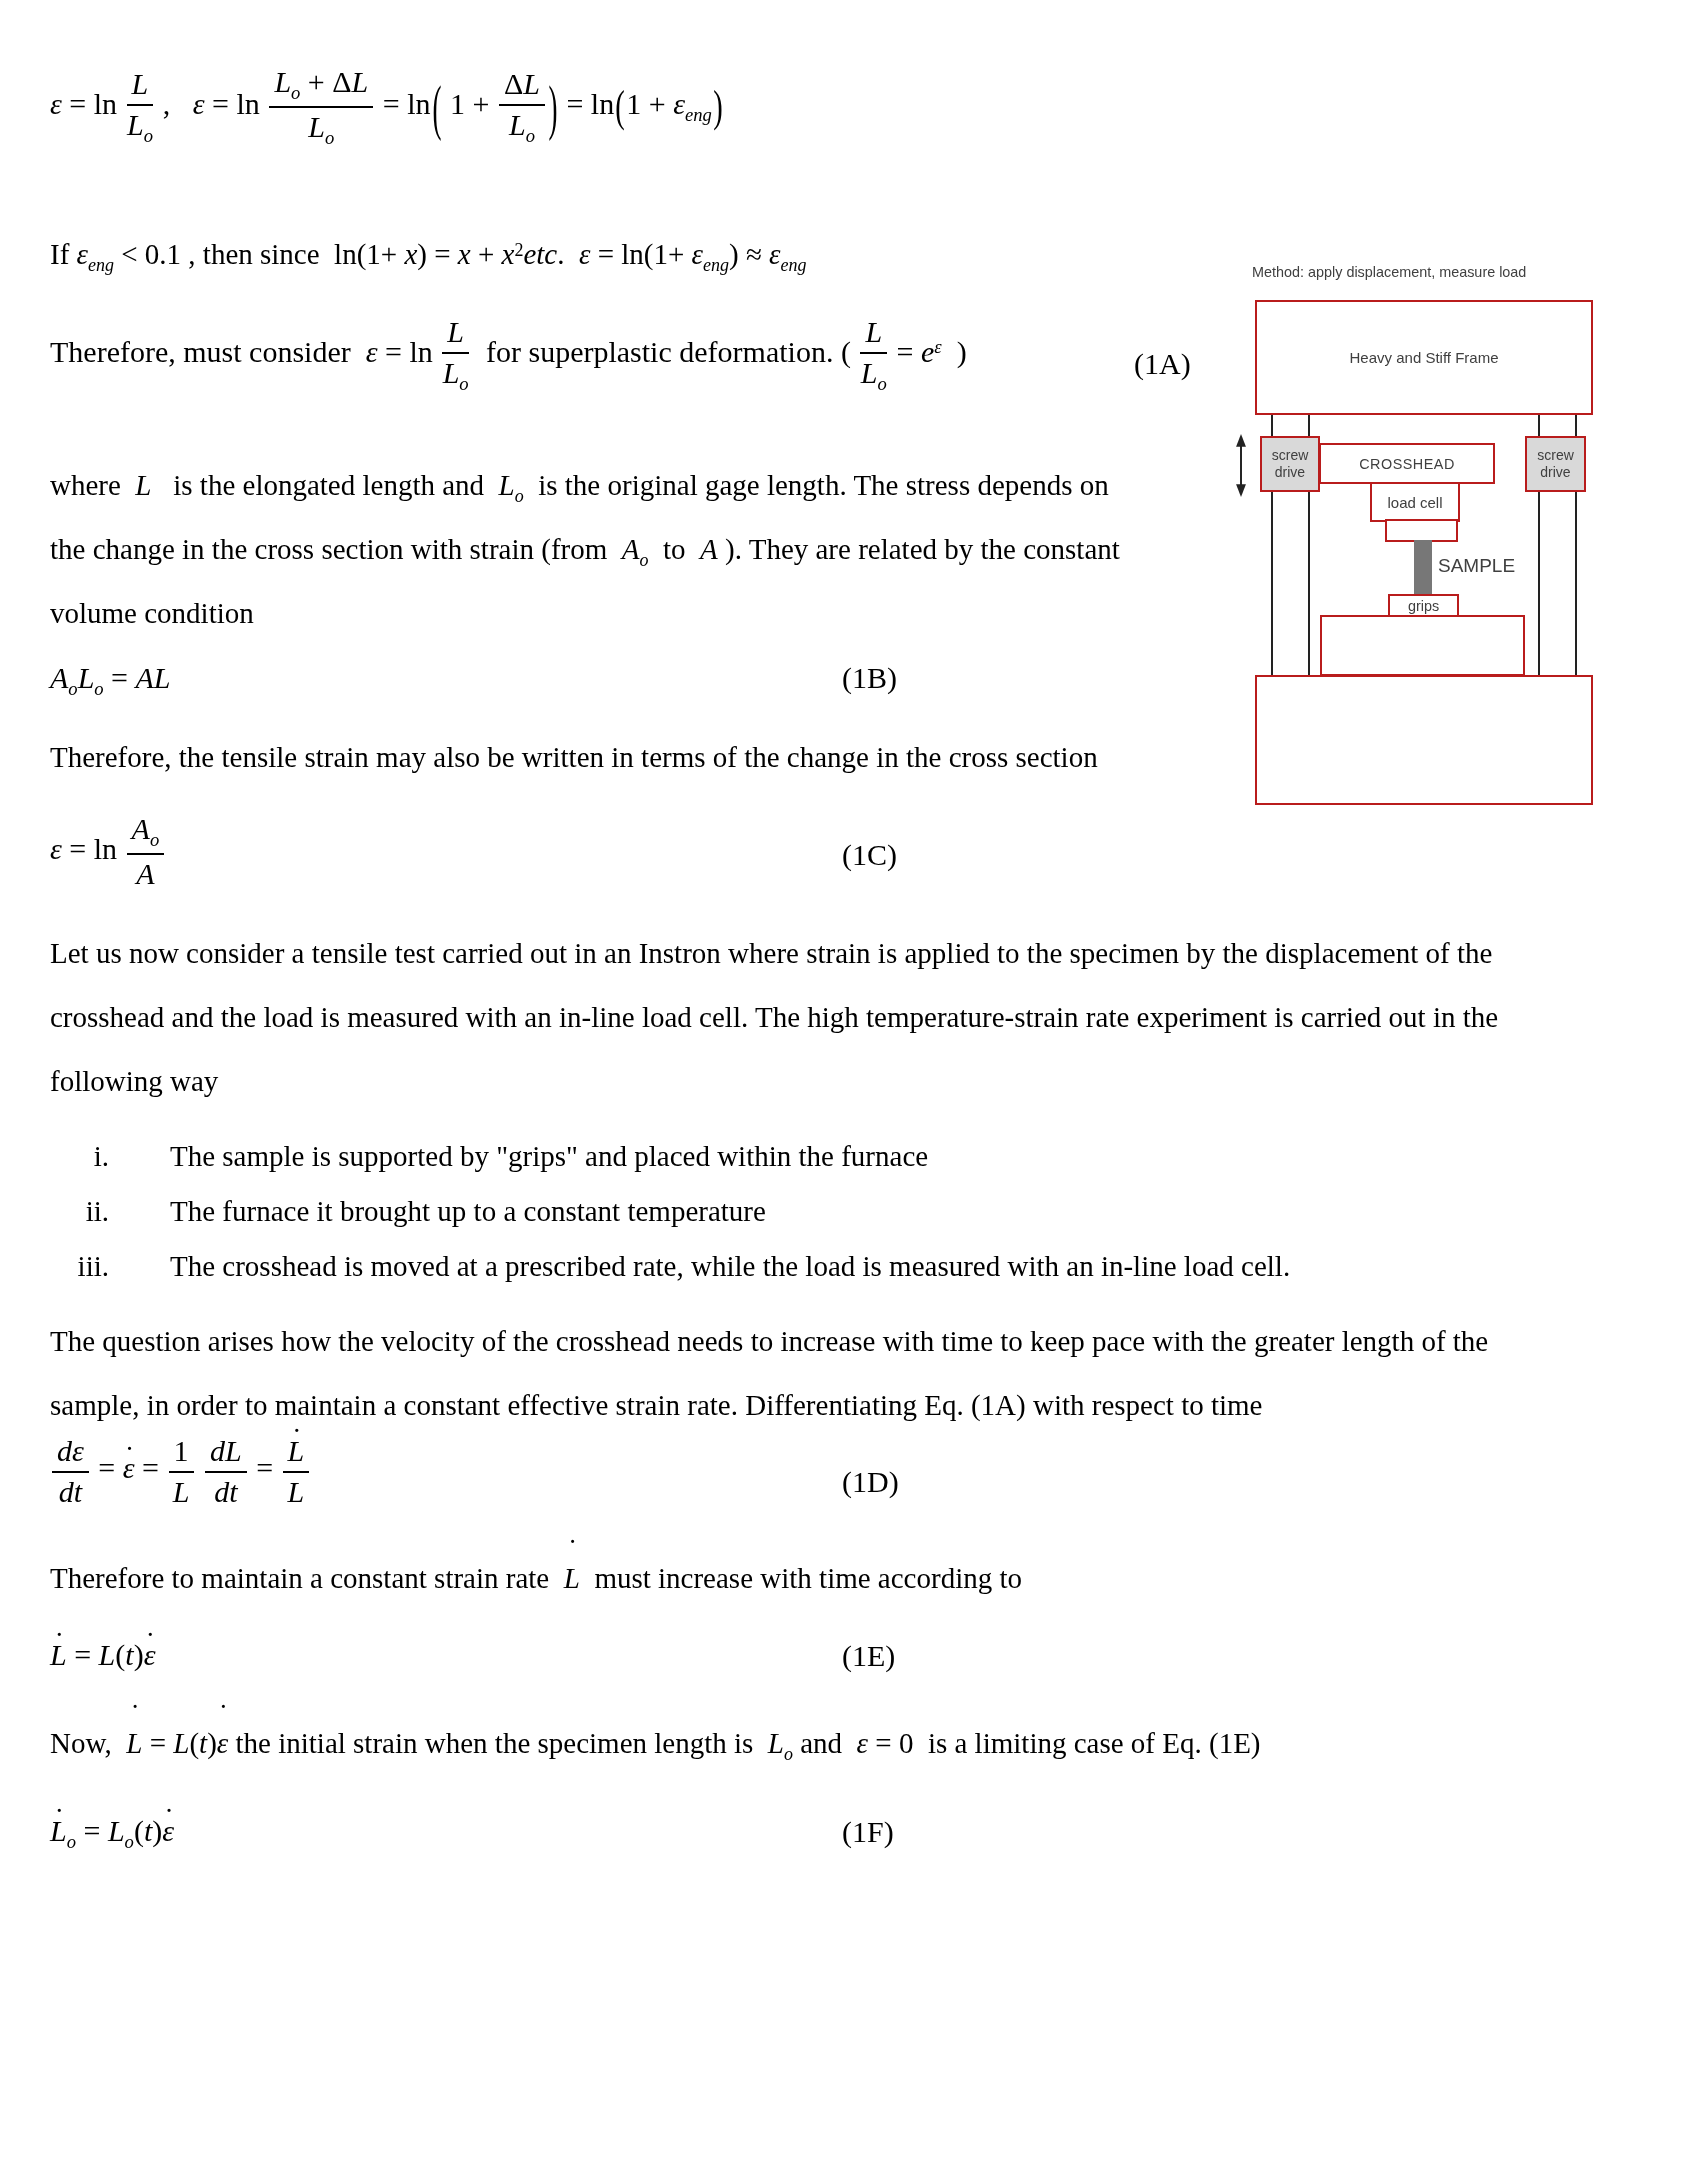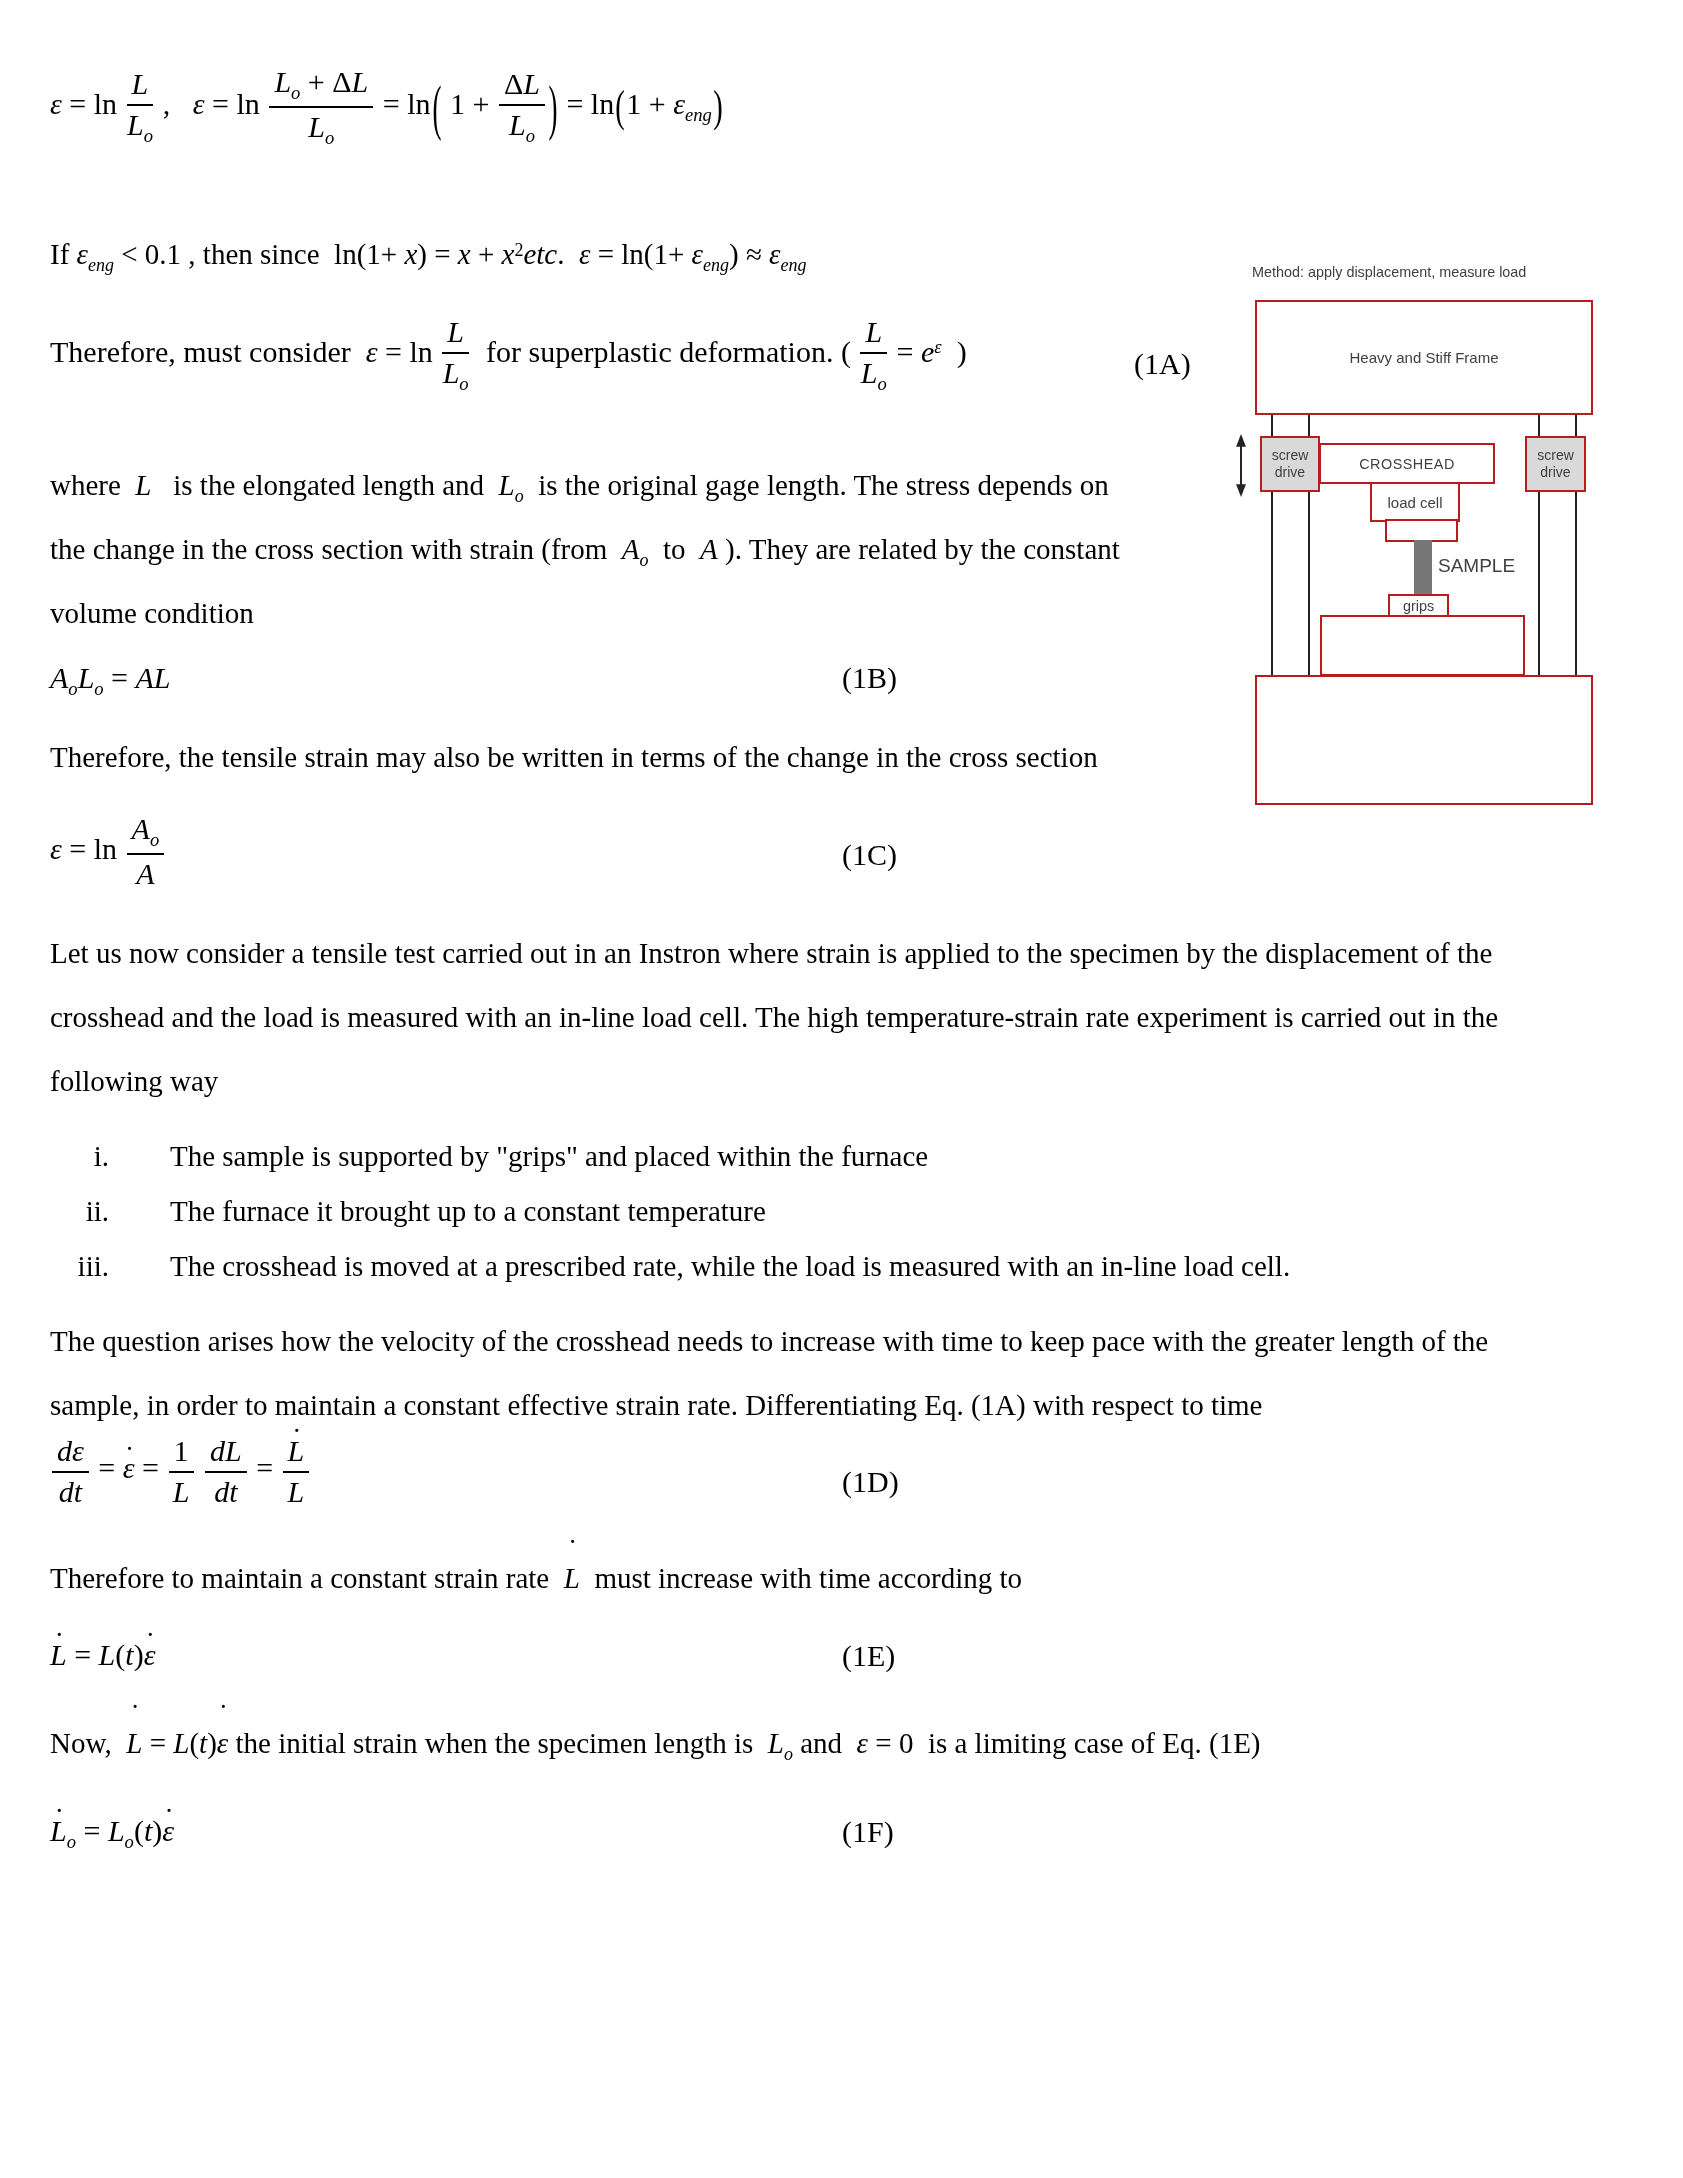--- a/index.html
+++ b/index.html
@@ -39,21 +39,21 @@
   .dg-col.left{left:43px;}
   .dg-col.right{left:310px;}
   .dg-screw{background:#d9d9d9;font-size:14px;line-height:1.25;z-index:3;}
   .dg-screw.left{left:32px;top:174px;width:60px;height:56px;}
   .dg-screw.right{left:297px;top:174px;width:61px;height:56px;}
   .dg-crosshead{left:91px;top:181px;width:176px;height:41px;font-size:14.4px;letter-spacing:0.5px;z-index:2;}
   .dg-loadcell{left:142px;top:220px;width:90px;height:40px;font-size:15px;z-index:2;}
   .dg-connector{left:157px;top:257px;width:73px;height:23px;z-index:2;}
   .dg-samplebar{position:absolute;left:186px;top:278px;width:18px;height:55px;background:#777;z-index:2;}
   .dg-sample-label{position:absolute;left:210px;top:293px;font-size:19px;z-index:2;}
-  .dg-grips{left:160px;top:332px;width:61px;height:24px;font-size:14.4px;z-index:2;}
+  .dg-grips{left:160px;top:332px;width:71px;height:24px;font-size:14.4px;z-index:2;}
   .dg-platen{left:92px;top:353px;width:205px;height:61px;z-index:2;}
   .dg-base{left:27px;top:413px;width:338px;height:130px;z-index:2;}
   .dg-arrow{position:absolute;left:3px;top:172px;z-index:3;}
 </style>
 </head>
 <body>
 
 <div class="page">
 
   <div class="blk eq" style="top:65px"><span class="mi">ε</span><span class="mr"> = ln </span><span class="mfrac"><span class="fn"><span class="mi">L</span></span><span class="fd"><span class="mi">L</span><span class="msub">o</span></span></span><span class="mr"> ,   </span><span class="mi">ε</span><span class="mr"> = ln </span><span class="mfrac"><span class="fn"><span class="mi">L</span><span class="msub">o</span><span class="mr"> + Δ</span><span class="mi">L</span></span><span class="fd"><span class="mi">L</span><span class="msub">o</span></span></span><span class="mr"> = ln</span><span class="mparen">(</span><span class="mr"> 1 + </span><span class="mfrac"><span class="fn"><span class="mr">Δ</span><span class="mi">L</span></span><span class="fd"><span class="mi">L</span><span class="msub">o</span></span></span><span class="mparen">)</span><span class="mr"> = ln</span><span class="mparen2">(</span><span class="mr">1 + </span><span class="mi">ε</span><span class="msub">eng</span><span class="mparen2">)</span></div>

